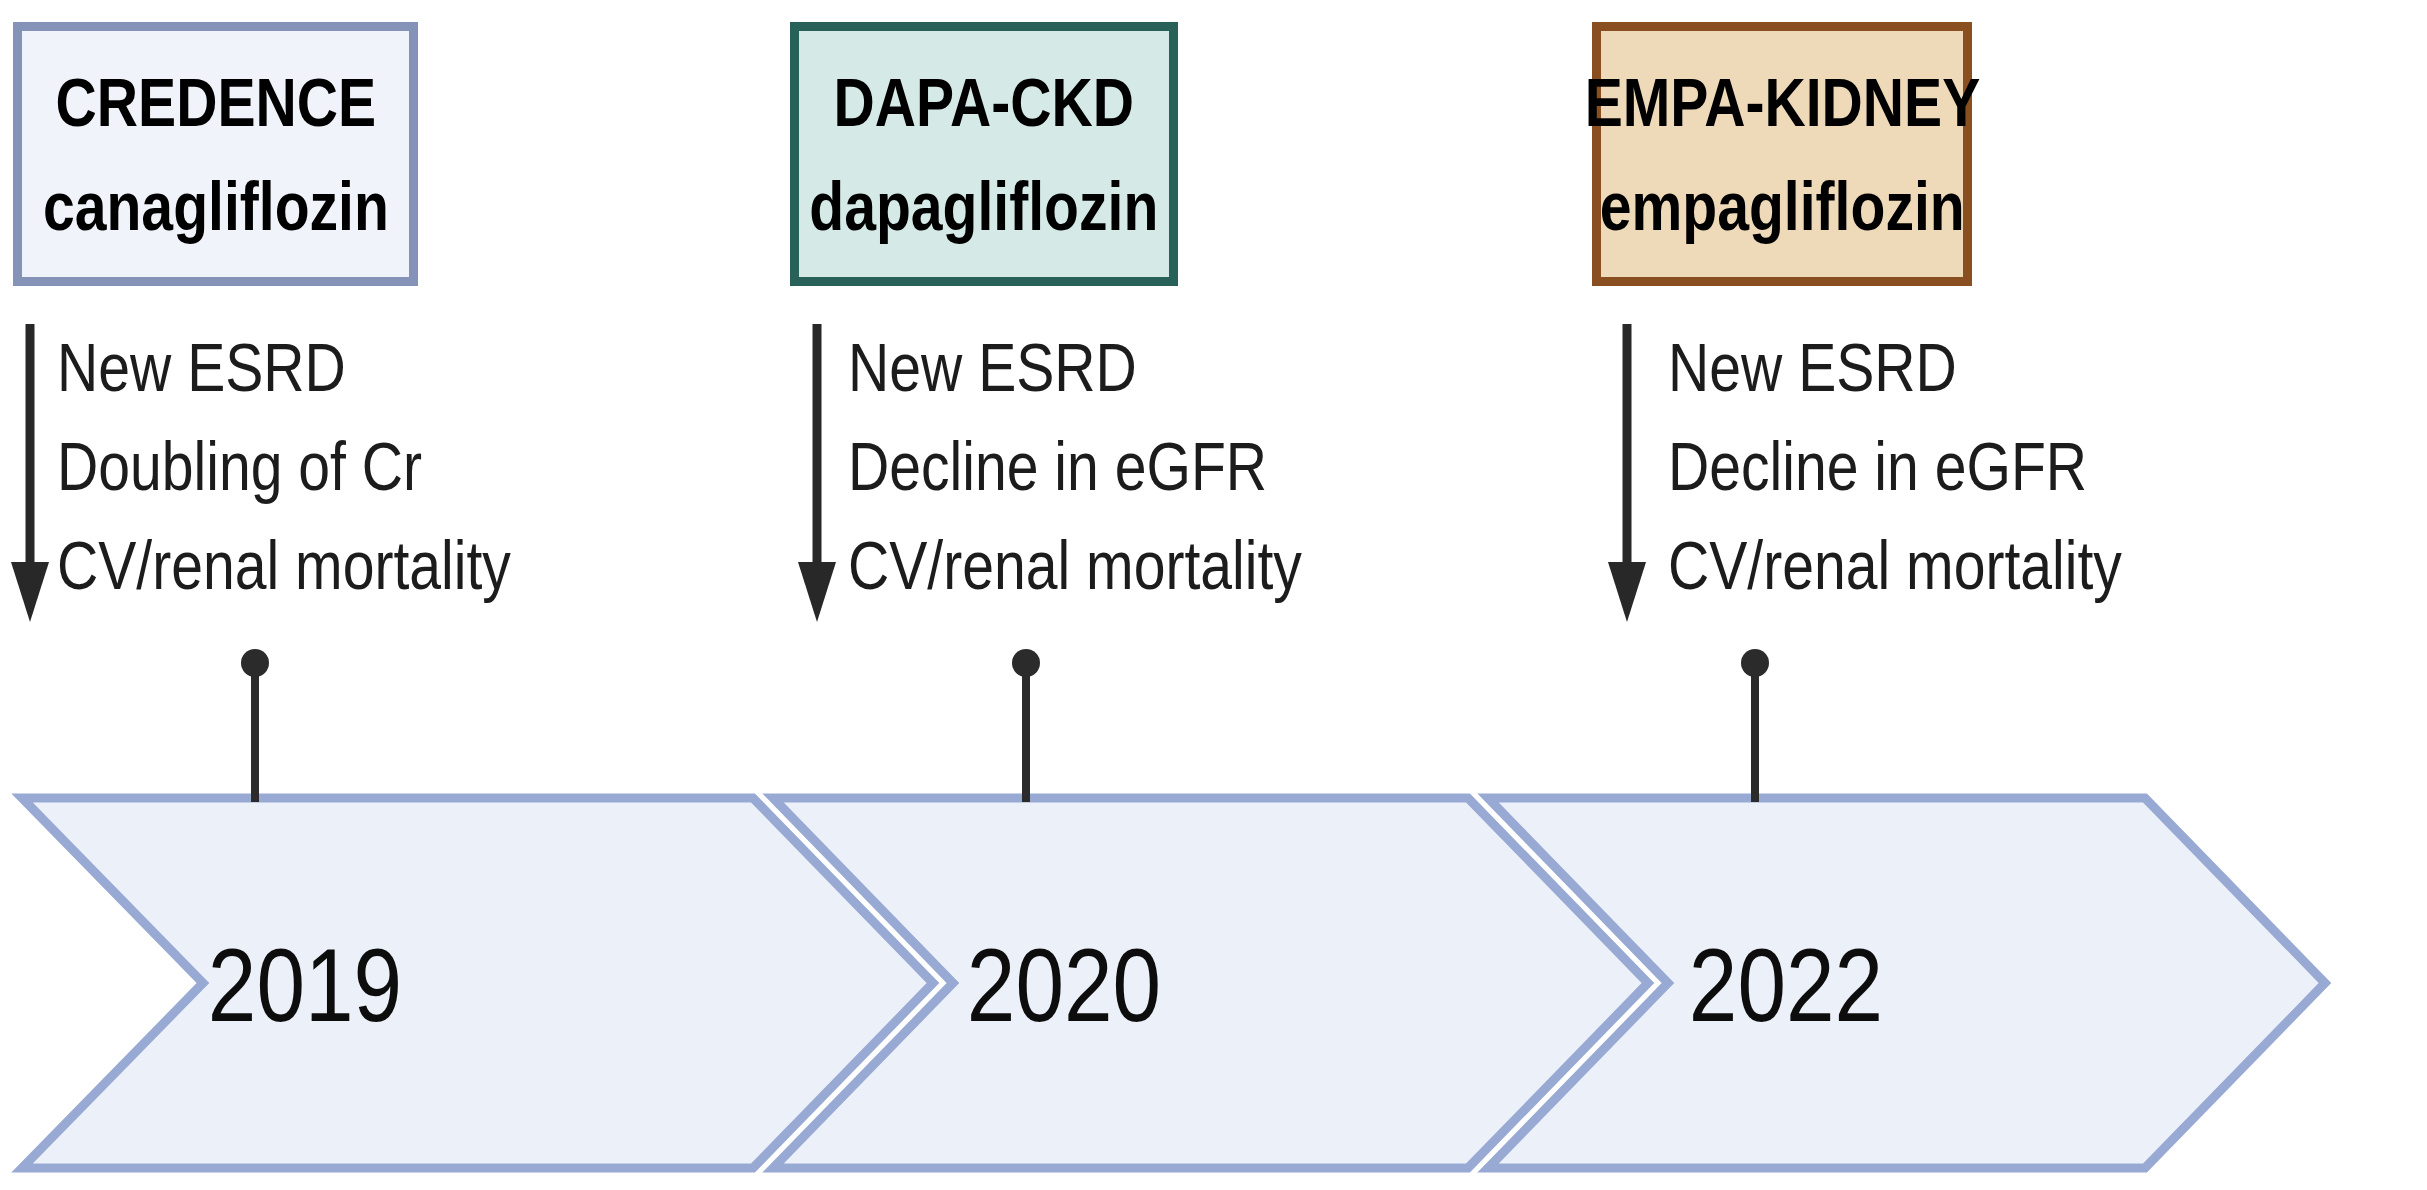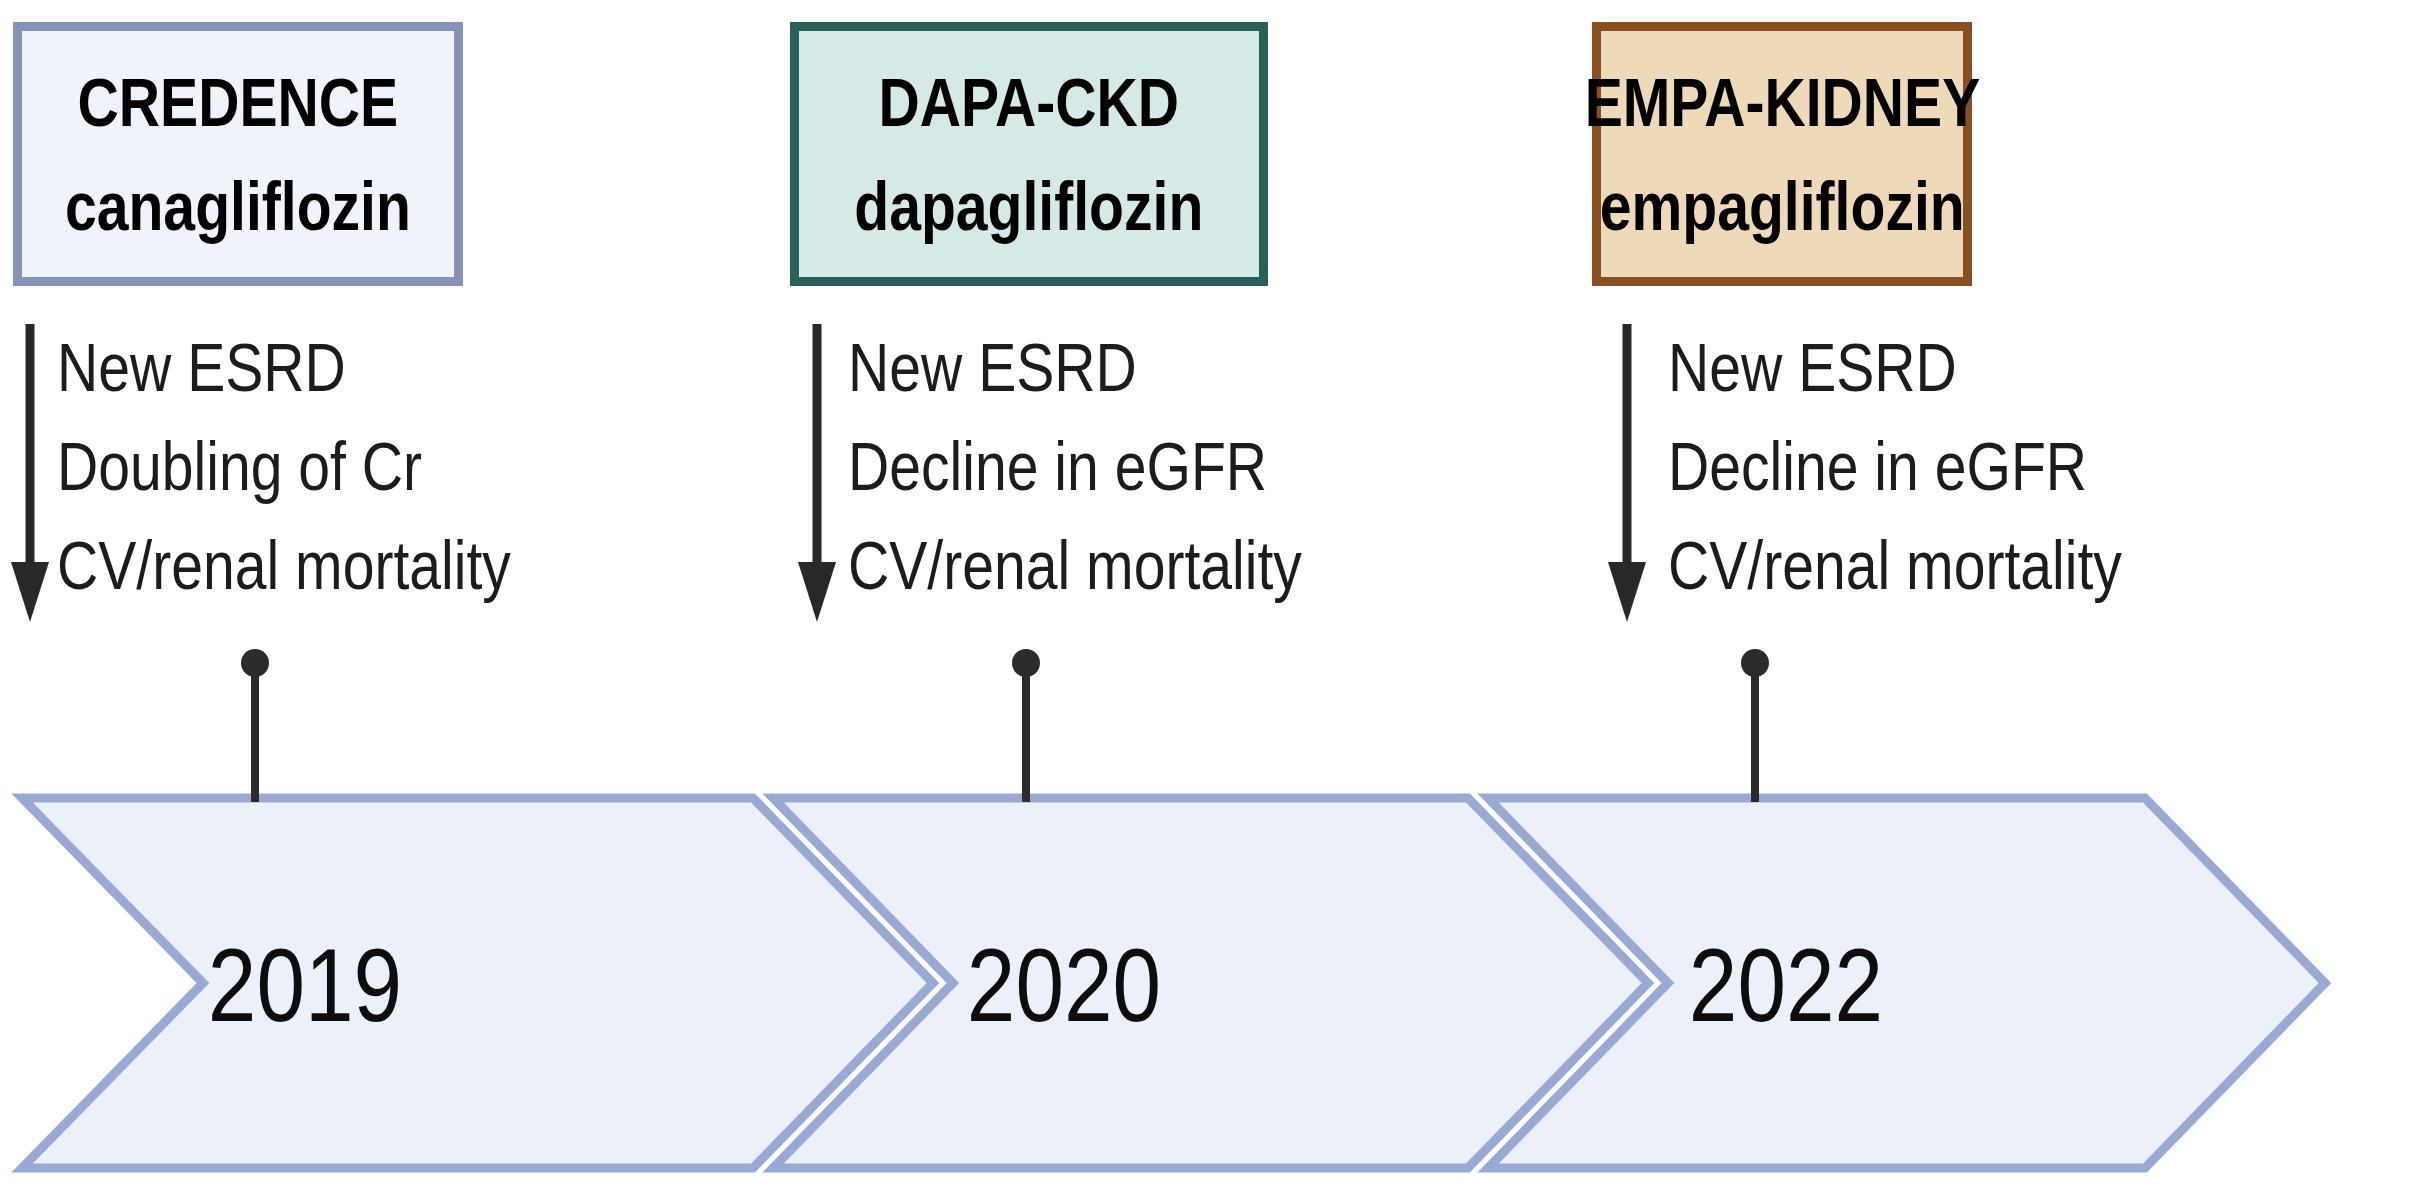--- a/index.html
+++ b/index.html
@@ -26,22 +26,22 @@
     display:flex;flex-direction:column;align-items:center;justify-content:center;
     text-align:center;
   }
   .trial-box .bline{
     display:block;
     font-weight:bold;font-size:68px;line-height:104px;
     color:#000;
     transform:scaleX(.84);transform-origin:center;
     white-space:nowrap;
   }
-  .box-credence{left:13px;width:450px;background:var(--c1-fill);border:9px solid var(--c1-border);}
-  .box-dapa{left:790px;width:478px;background:var(--c2-fill);border:9px solid var(--c2-border);}
+  .box-credence{left:13px;width:405px;background:var(--c1-fill);border:9px solid var(--c1-border);}
+  .box-dapa{left:790px;width:388px;background:var(--c2-fill);border:9px solid var(--c2-border);}
   .box-empa{left:1592px;width:380px;background:var(--c3-fill);border:9px solid var(--c3-border);}
   
   .outcome-list{position:absolute;top:318px;}
   .outcome-list .oline{
     display:block;
     font-size:68px;line-height:99px;
     color:var(--ink);
     transform:scaleX(.84);transform-origin:left center;
     white-space:nowrap;
   }

